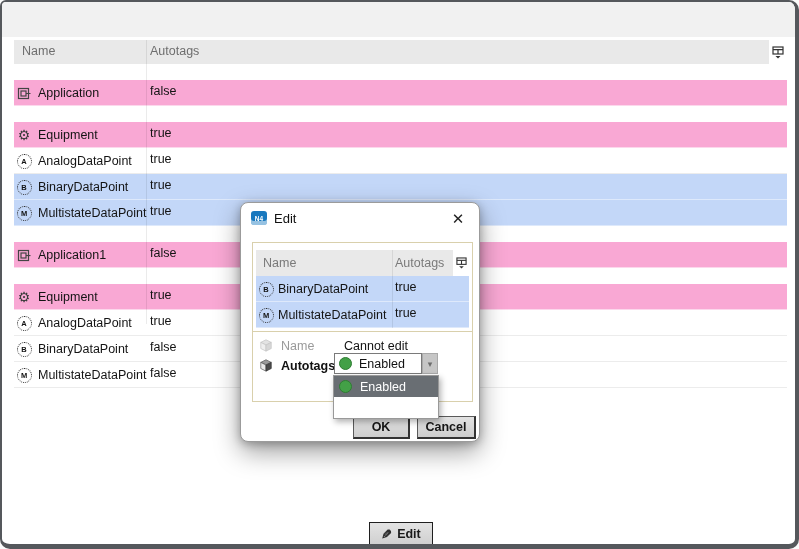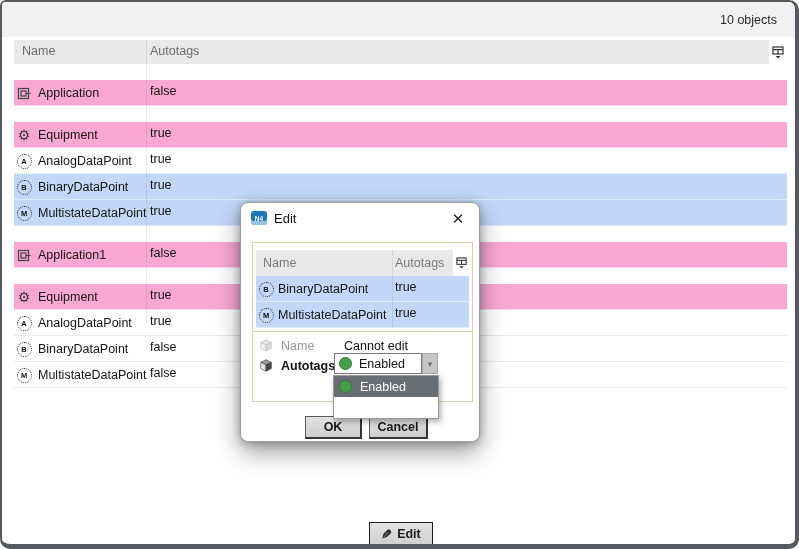--- a/index.html
+++ b/index.html
@@ -100,33 +100,32 @@
 
   .popup { position:absolute; left:92px; top:172px; width:106px; height:44px; background:#fff;
            border:1px solid #999; z-index:20; box-shadow:2px 3px 6px rgba(0,0,0,.3); }
   .popup-item { height:21px; display:flex; align-items:center; gap:8px; padding-left:5px;
                 font-size:12.5px; color:#111; }
   .popup-item.sel { background:#696e73; color:#fff; }
 
   .dlg-btn { position:absolute; top:213px; height:23px; background:linear-gradient(#e2e2e2,#cdcdcd);
              border:1px solid #5a5a5a; border-right:2px solid #333; border-bottom:2px solid #333;
              font-size:12.5px; font-weight:bold; color:#161616;
-             display:flex; align-items:center; justify-content:center; }
+             display:flex; align-items:center; justify-content:center;margin-left:48px; }
   .btn-ok { left:64px; width:57px; }
   .btn-cancel { left:128px; width:59px; }
 
   svg { display:block; }
 </style>
 </head>
 <body>
 
 <div class="window">
 
   <div class="tabbar">
-    <div class="objects">10 objects</div>
   </div>
 
   <div class="thead">
     <span class="h-name">Name</span>
     <span class="h-auto">Autotags</span>
   </div>
   <div class="colchooser">
     <svg width="12" height="13" viewBox="0 0 12 13">
       <rect x="1" y="1" width="10" height="7" fill="none" stroke="#333" stroke-width="1.2"></rect>
       <line x1="1" y1="3.6" x2="11" y2="3.6" stroke="#333" stroke-width="1.2"></line>

